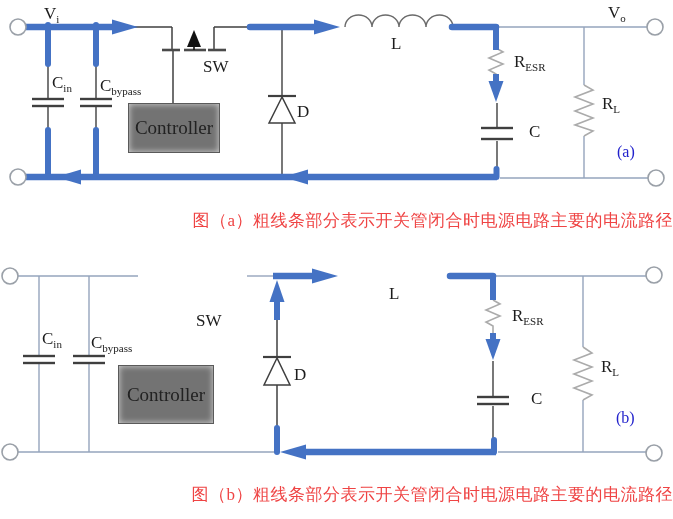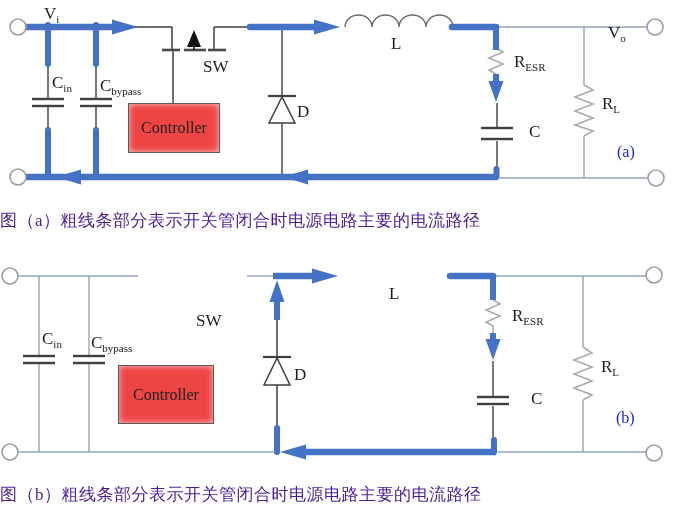--- a/index.html
+++ b/index.html
@@ -9,28 +9,28 @@
     padding-left:17px;
   }
   svg{position:absolute;left:0;}
   .label{
     position:absolute;font-size:17px;color:#1c1c1c;white-space:nowrap;line-height:1;
     font-family:"Liberation Serif","DejaVu Serif",serif;
   }
   .label sub{font-size:11px;line-height:0;}
   .tag{color:#2222cc;font-size:16px;}
   .controller-box{
-    position:absolute;background:#ef4444;border:1.5px solid #5a5a5a;
+    position:absolute;background:#737373;border:1.5px solid #5a5a5a;
     display:flex;align-items:center;justify-content:center;
-    font-size:16px;color:#222;
+    font-size:19px;color:#222;
     box-shadow:inset 0 0 6px rgba(255,255,255,.7);
   }
   .caption{
-    position:absolute;left:0;width:673px;text-align:left;
-    font-size:17px;color:#4c1d95;letter-spacing:.5px;
+    position:absolute;left:0;width:673px;text-align:right;
+    font-size:17px;color:#ef4444;letter-spacing:.5px;
     font-family:"Liberation Serif","DejaVu Sans",sans-serif;
   }
 </style>
 </head>
 <body>
 
 <div id="stage">
 
   <svg style="top:0" width="673" height="208" viewBox="0 0 673 208">
 
@@ -114,21 +114,21 @@
 
     <g stroke="#9aa0a8" stroke-width="1.6" fill="#ffffff">
       <circle cx="18" cy="27" r="8"></circle>
       <circle cx="18" cy="177" r="8"></circle>
       <circle cx="655" cy="27" r="8"></circle>
       <circle cx="656" cy="178" r="8"></circle>
     </g>
   </svg>
 
   <div class="label" style="left:44px;top:5px;"><span>V</span><sub>i</sub></div>
-  <div class="label" style="left:608px;top:4px;margin-top:20px;"><span>V</span><sub>o</sub></div>
+  <div class="label" style="left:608px;top:4px;"><span>V</span><sub>o</sub></div>
   <div class="label" style="left:52px;top:74px;"><span>C</span><sub>in</sub></div>
   <div class="label" style="left:100px;top:77px;"><span>C</span><sub>bypass</sub></div>
   <div class="label" style="left:203px;top:58px;">SW</div>
   <div class="label" style="left:297px;top:103px;">D</div>
   <div class="label" style="left:391px;top:35px;">L</div>
   <div class="label" style="left:514px;top:53px;"><span>R</span><sub>ESR</sub></div>
   <div class="label" style="left:529px;top:123px;">C</div>
   <div class="label" style="left:602px;top:95px;"><span>R</span><sub>L</sub></div>
   <div class="label tag" style="left:617px;top:144px;">(a)</div>
   <div class="controller-box" style="left:128px;top:103px;width:90px;height:48px;">Controller</div>

